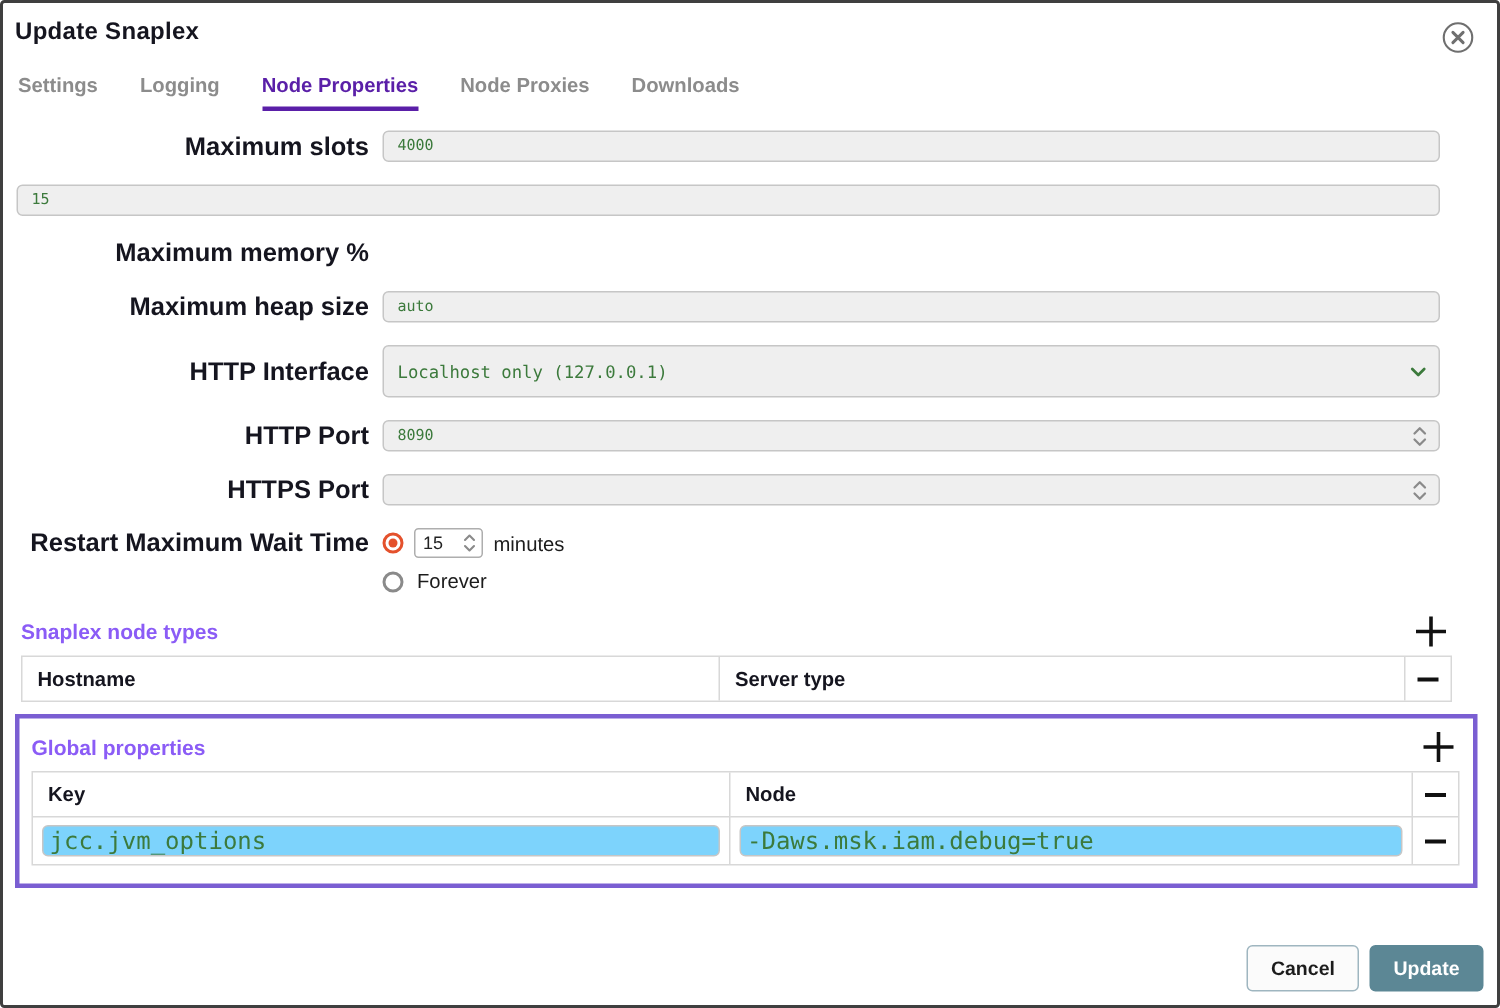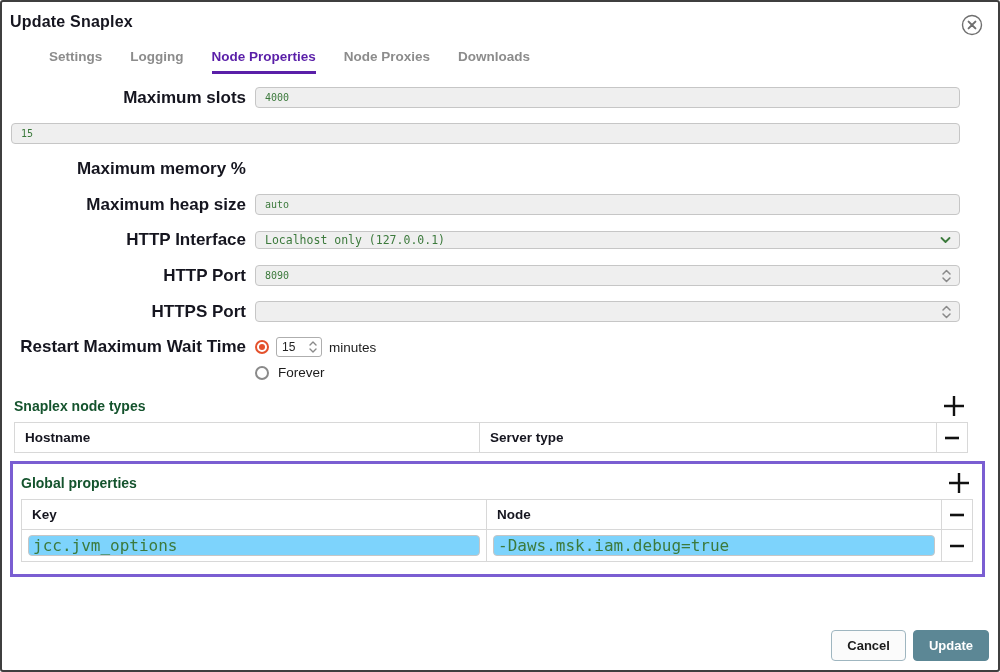--- a/index.html
+++ b/index.html
@@ -14,42 +14,42 @@
     border-radius:3px;
     overflow:hidden;
   }
 
   
   .hdr { display:flex; justify-content:space-between; align-items:flex-start; padding:11px 14px 0 8px; }
   .title { font-size:16px; font-weight:bold; color:#15151f; letter-spacing:.2px; }
   .close-btn { cursor:pointer; line-height:0; }
 
   
-  .tabs { display:flex; gap:28px; padding:12px 0 0 10px;margin-left:37px; }
+  .tabs { display:flex; gap:28px; padding:12px 0 0 10px; }
   .tab { font-size:13.5px; font-weight:bold; color:#8c8c8c; padding-bottom:7px; border-bottom:3px solid transparent; cursor:pointer; }
   .tab.active { color:#5a1fa8; border-bottom-color:#5a1fa8; }
 
   
   .form { margin-top:13px; }
   .frow { display:flex; align-items:center; margin-bottom:15px; }
   .flabel { width:244px; flex-shrink:0; text-align:right; font-size:17px; font-weight:bold; color:#15151f; }
   .fctrl { flex:1; margin-left:9px; margin-right:38px; position:relative; }
 
   .tinput {
     width:100%; height:21px;
     background:#efefef;
     border:1px solid #c6c6c6;
     border-radius:4px;
     font-family:"DejaVu Sans Mono", monospace;
     font-size:10px; color:#3c7a3c;
     padding:0 22px 0 9px;
     outline:none;
   }
   .selectbox {
-    width:100%; height:18px;
+    width:100%; height:35px;
     background:#efefef;
     border:1px solid #c6c6c6;
     border-radius:4px;
     display:flex; align-items:center; justify-content:space-between;
     padding:0 8px 0 9px;
     font-family:"DejaVu Sans Mono", monospace;
     font-size:11.5px; color:#3c7a3c;
     cursor:pointer;
   }
   .spin-icons { position:absolute; right:8px; top:50%; transform:translateY(-50%); line-height:0; pointer-events:auto; cursor:pointer; }
@@ -63,21 +63,21 @@
     width:46px; height:20px; background:#fff;
     border:1px solid #aeaeae; border-radius:3px;
     display:flex; align-items:center; justify-content:space-between;
     padding:0 3px 0 5px; font-size:12px; color:#222;
   }
   .unit-lbl { font-size:13.5px; color:#1c1c1c; }
   .forever-row { display:flex; align-items:center; gap:9px; margin-left:253px; margin-bottom:10px; }
 
   
   .sect-hd { display:flex; justify-content:space-between; align-items:center; }
-  .sect-title { font-size:14px; font-weight:bold; color:#14532d; }
+  .sect-title { font-size:14px; font-weight:bold; color:#8b5cf6; }
   .plus-btn { cursor:pointer; line-height:0; margin-right:2px; }
 
   .nt-wrap { margin:14px 30px 0 12px; }
   .grid-table { border:1px solid #d8d8d8; display:grid; grid-template-columns:465px 1fr 30px; margin-top:4px; background:#fff; }
   .gcell { padding:7px 10px; font-size:13.5px; font-weight:bold; color:#15151f; border-right:1px solid #d8d8d8; min-height:29px; display:flex; align-items:center; }
   .gcell.minus-cell { border-right:none; justify-content:center; padding:0; cursor:pointer; }
   .gcell.data { border-top:1px solid #d8d8d8; font-weight:normal; padding:5px 6px; }
   .cell-input {
     width:100%; height:21px;
     background:#7dd3fc; border:1px solid #c6c6c6; border-radius:4px;

